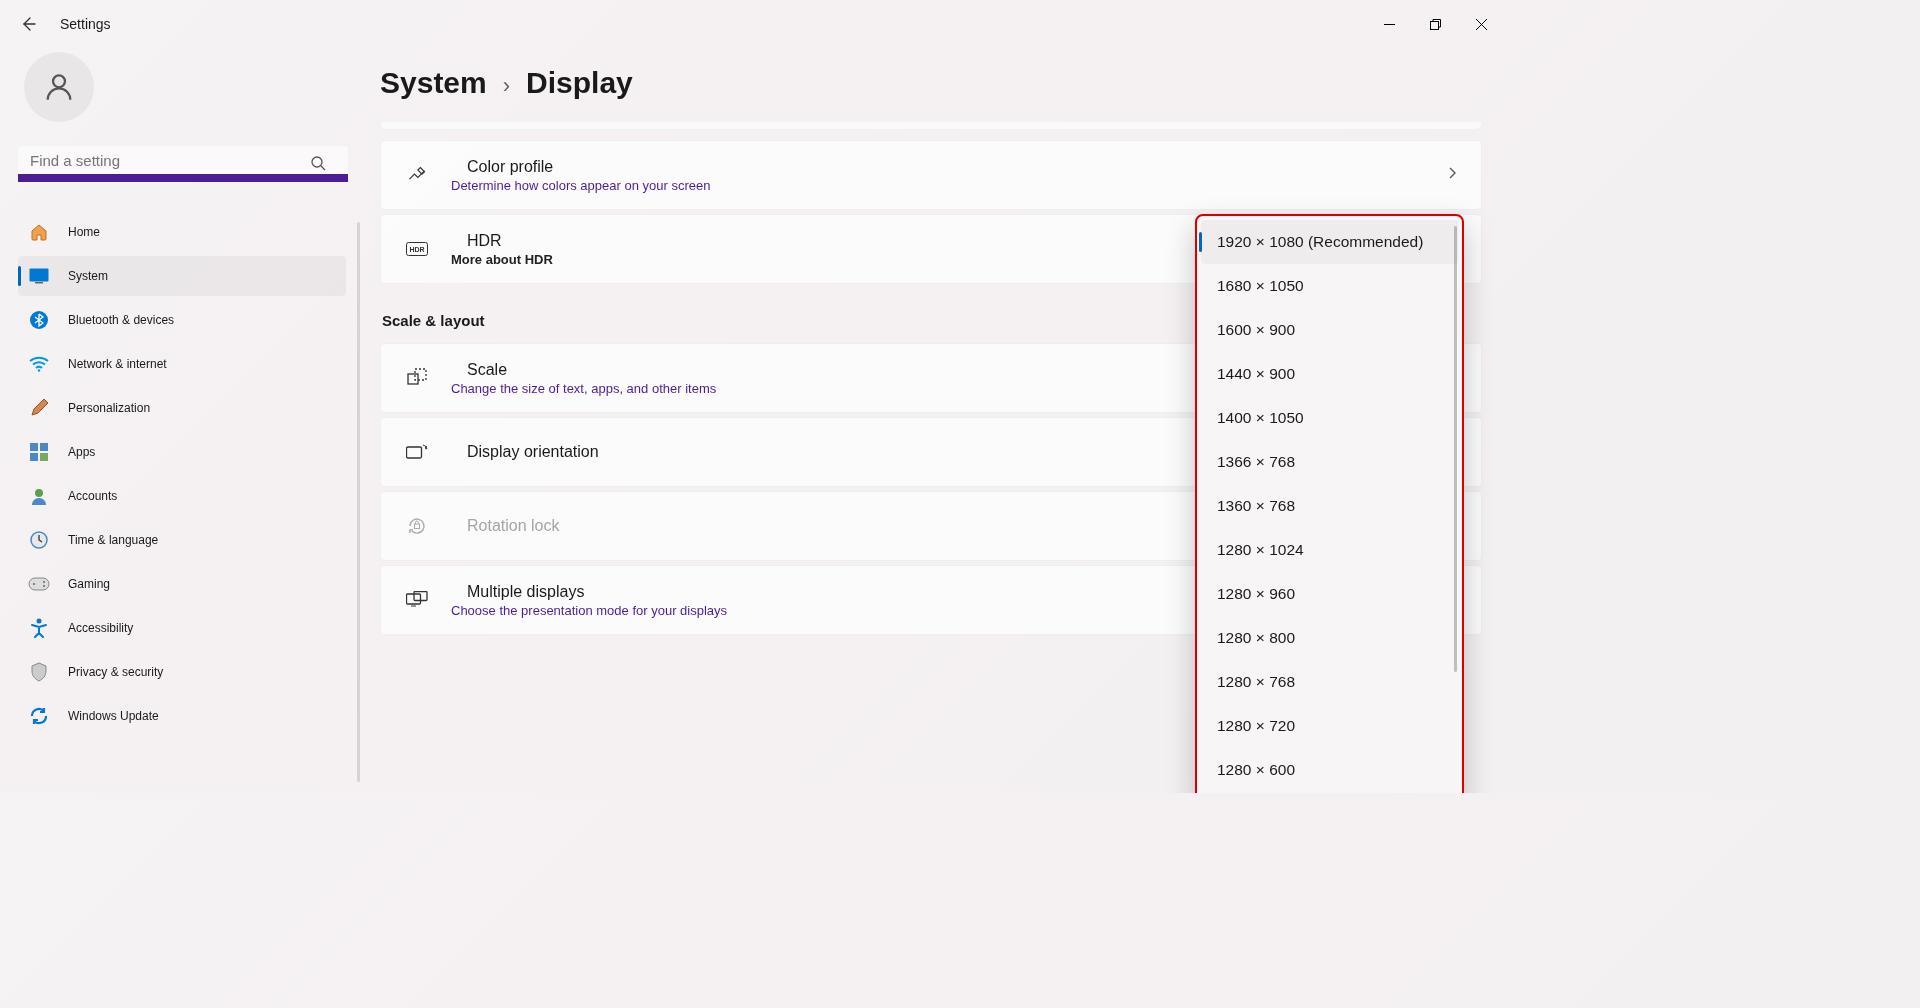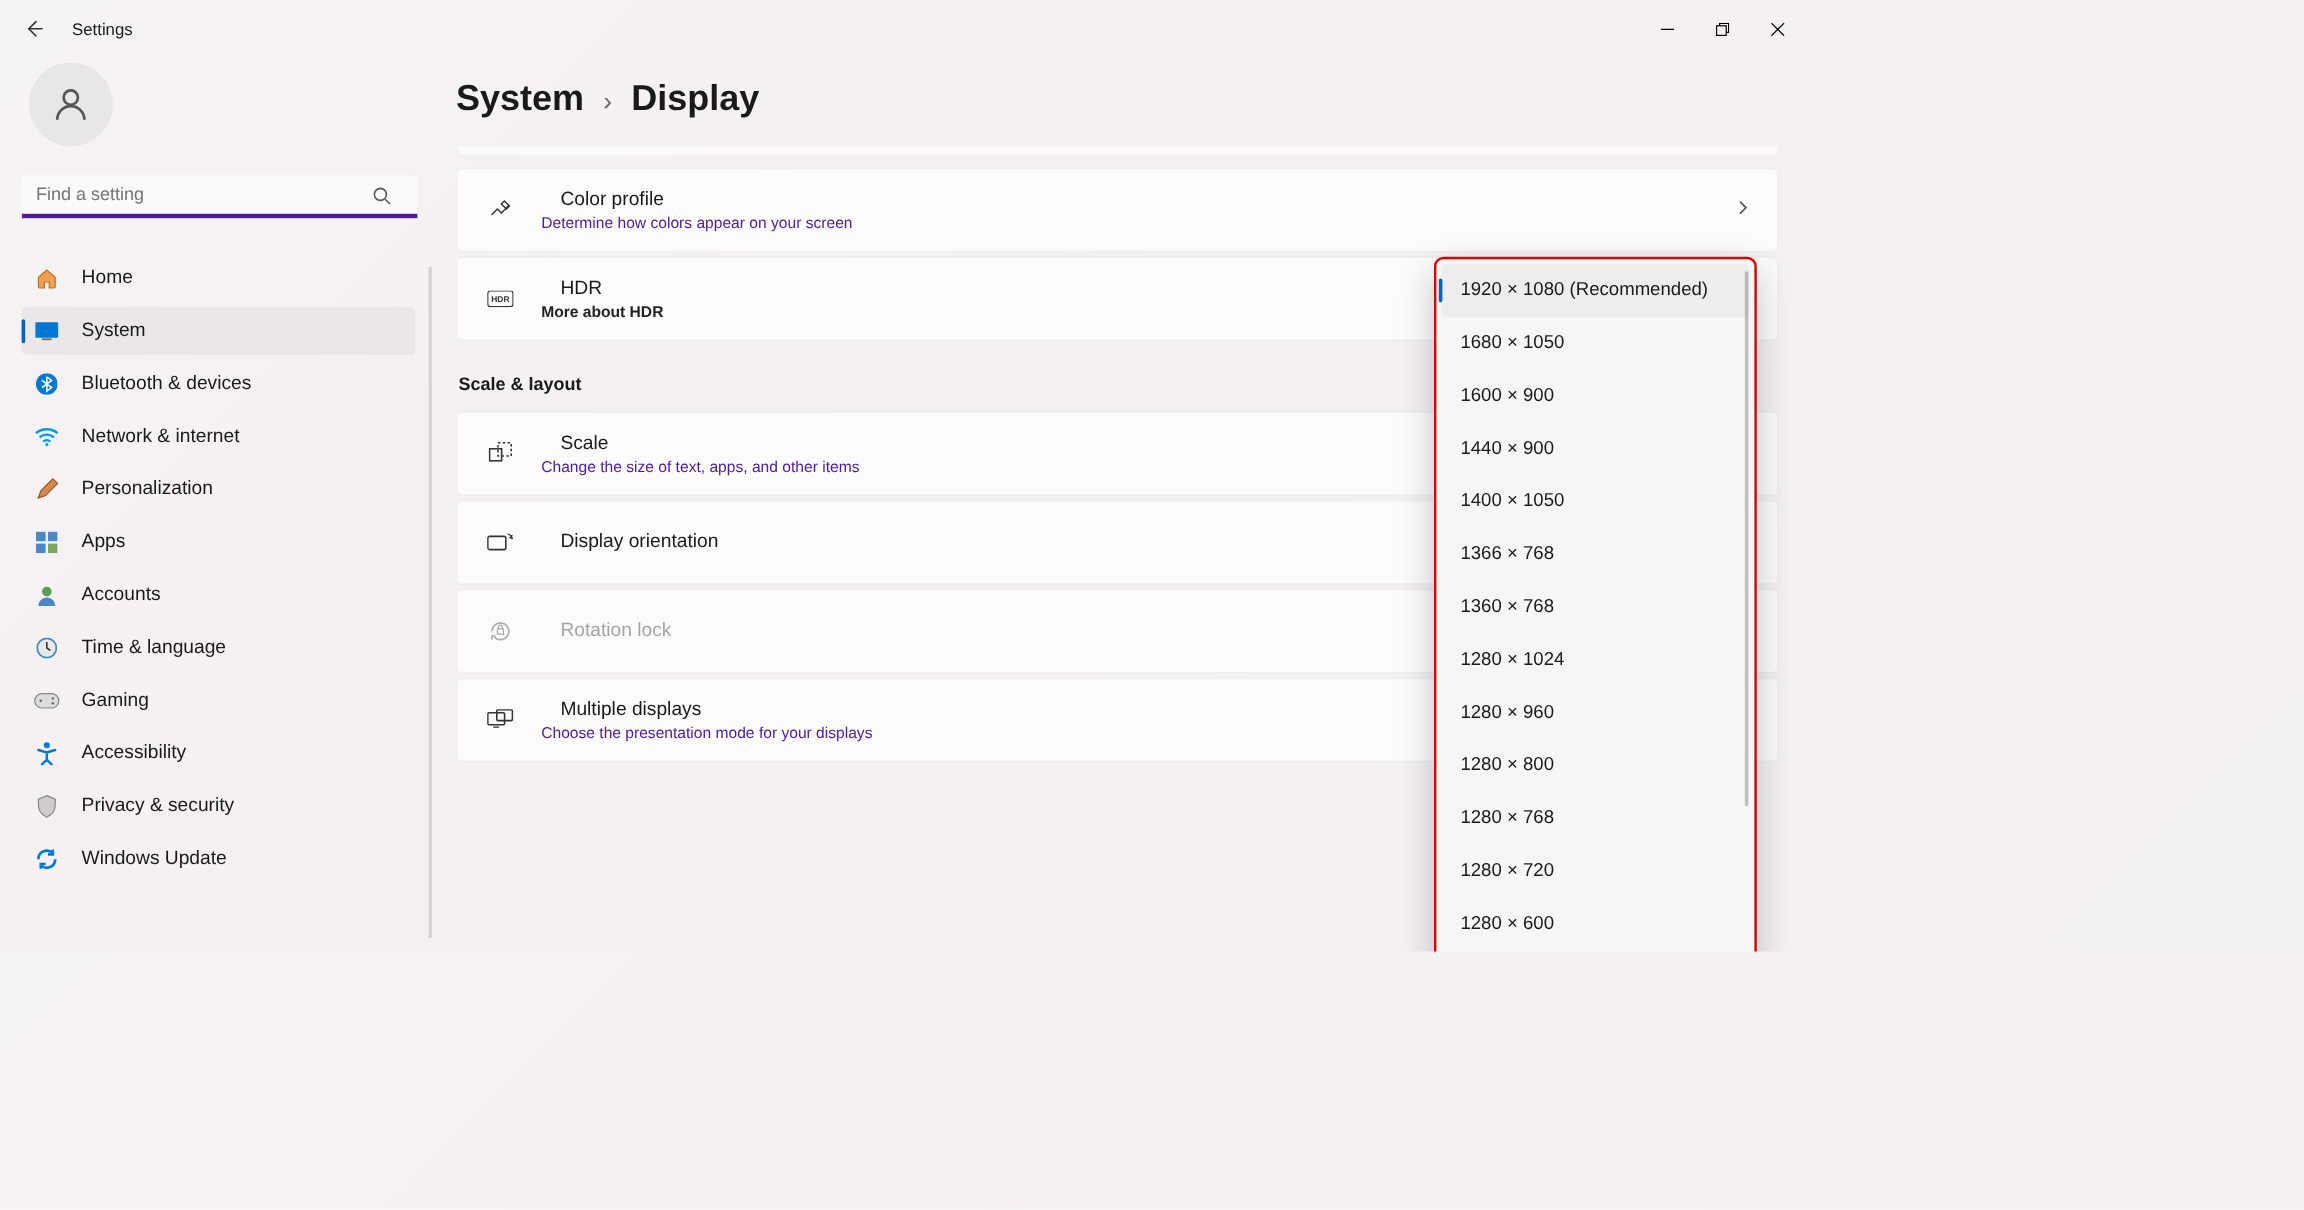--- a/index.html
+++ b/index.html
@@ -12,24 +12,24 @@
 .window-controls { margin-left: auto; display: flex; }
 .window-controls div { width: 46px; height: 32px; display: flex; align-items: center; justify-content: center; cursor: pointer; }
 
 .layout { display: flex; height: calc(100% - 48px); }
 
 
 .sidebar { width: 360px; padding: 0 14px 0 18px; position: relative; }
 .avatar { width: 70px; height: 70px; border-radius: 50%; background: #e9e6e8; display: flex; align-items: center; justify-content: center; margin-top: 4px; margin-left: 6px; }
 .avatar svg { width: 34px; height: 34px; }
 .search { margin-top: 24px; position: relative; }
-.search input { width: 330px; height: 36px; padding: 0 40px 0 12px; border: none; border-bottom: 4px solid #4c1d95; background: rgba(255,255,255,0.55); font-size: 15px; outline: none; border-radius: 4px 4px 0 0; }
+.search input { width: 330px; height: 36px; padding: 0 40px 0 12px; border: none; border-bottom: 8px solid #4c1d95; background: rgba(255,255,255,0.55); font-size: 15px; outline: none; border-radius: 4px 4px 0 0; }
 .search-icon { position: absolute; right: 20px; top: 9px; }
 .nav { margin-top: 30px; }
-.nav-item { display: flex; align-items: center; height: 40px; padding: 0 10px; margin: 4px 0; border-radius: 4px; cursor: pointer; position: relative; font-size: 16px; color: #1a1a1a; }
+.nav-item { display: flex; align-items: center; height: 40px; padding: 0 10px; margin: 4px 0; border-radius: 4px; cursor: pointer; position: relative; font-size: 12px; color: #1a1a1a; }
 .nav-item.active { background: rgba(0,0,0,0.045); }
 .nav-item.active::before { content: ""; position: absolute; left: 0; top: 10px; bottom: 10px; width: 3px; background: #0067c0; border-radius: 2px; }
 .nav-icon { width: 22px; height: 22px; margin-right: 18px; display: flex; align-items: center; justify-content: center; }
 .sidebar-scroll-track { position: absolute; right: 0; top: 174px; width: 3px; height: 560px; background: rgba(0,0,0,0.12); border-radius: 2px; }
 
 
 .main { flex: 1; padding: 10px 30px 0 20px; overflow: hidden; }
 .breadcrumb { display: flex; align-items: baseline; gap: 16px; margin-bottom: 22px; margin-top: 8px; }
 .crumb { font-size: 30px; font-weight: 600; color: #1a1a1a; }
 .crumb.parent { font-weight: 600; }

